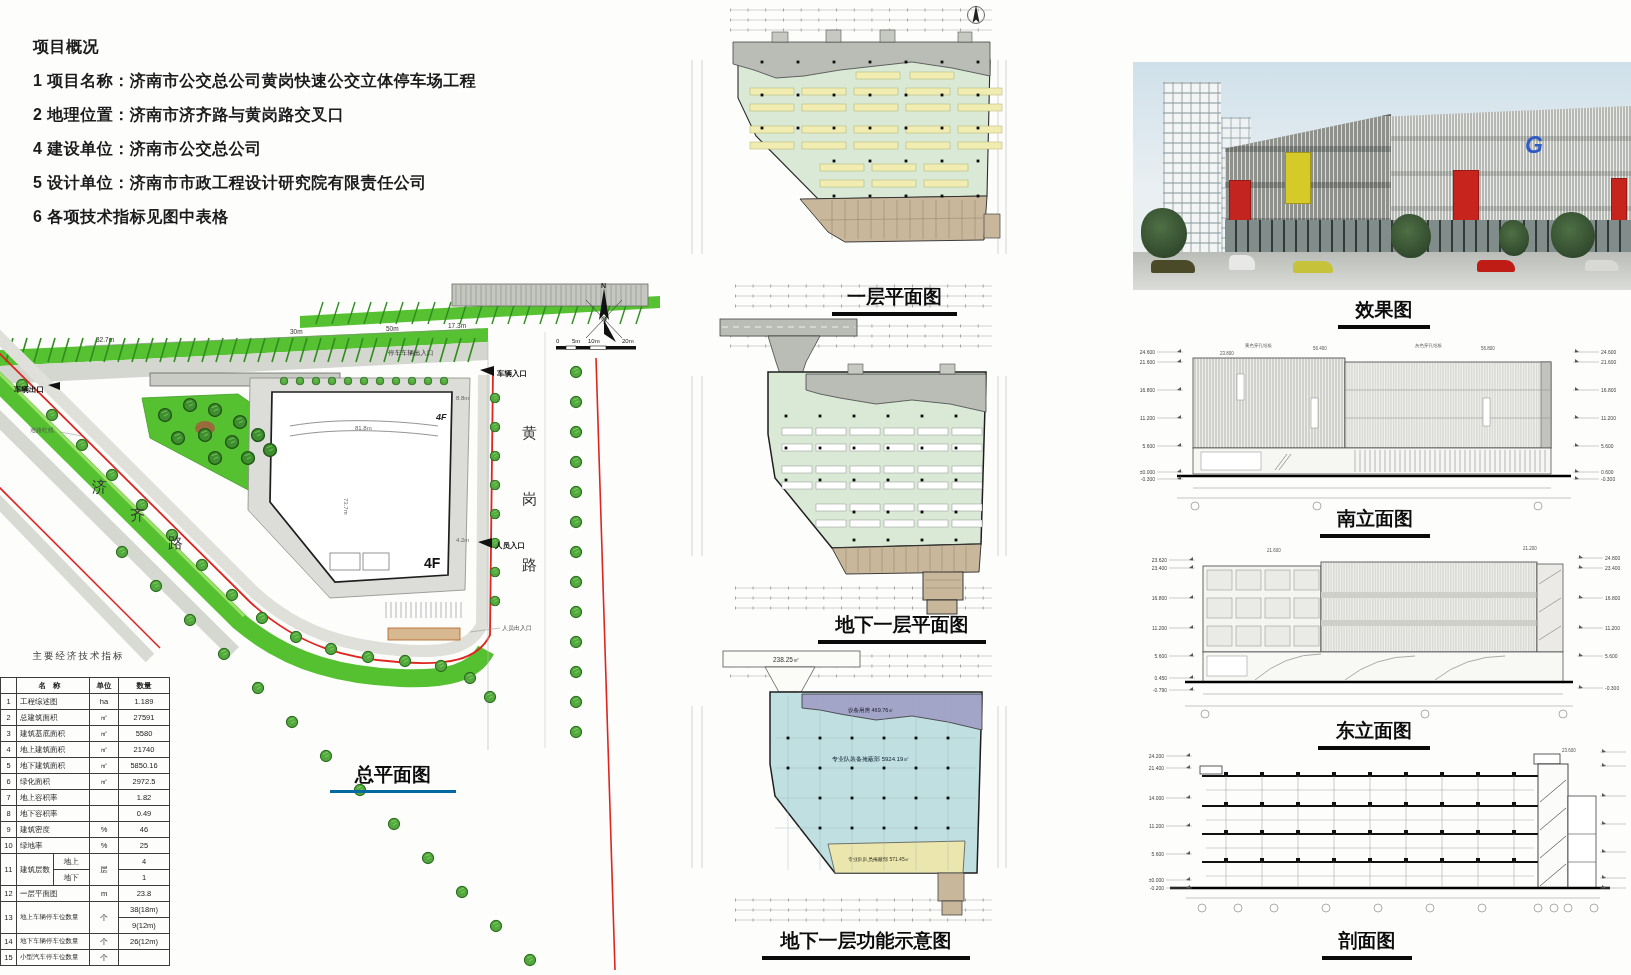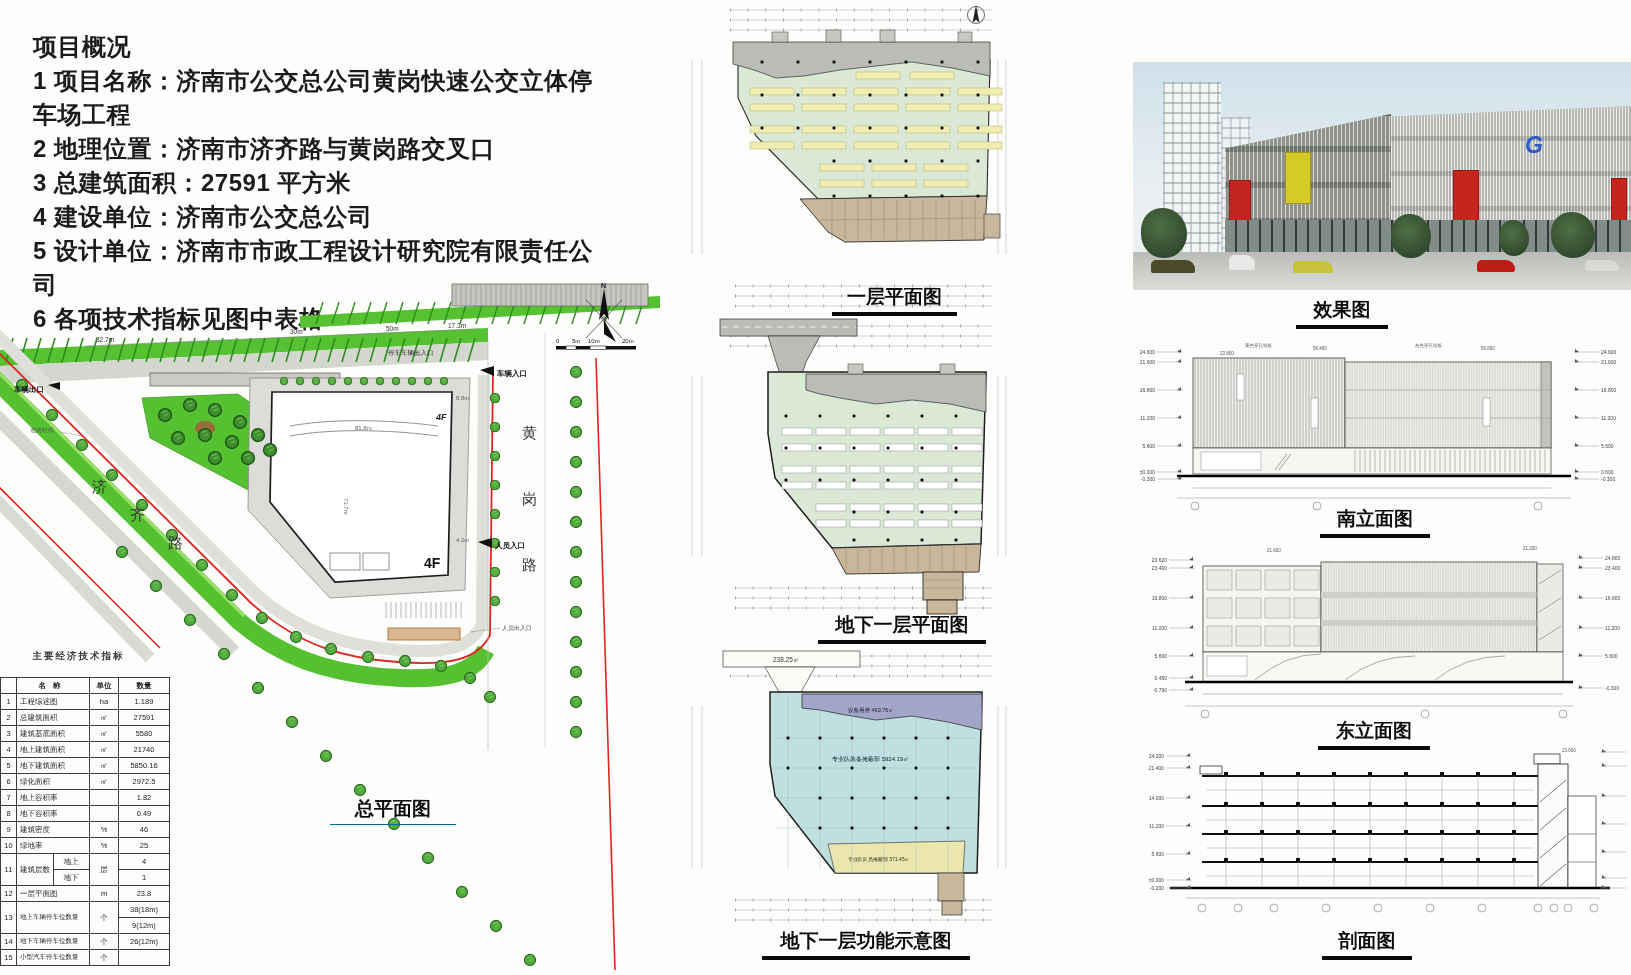--- a/index.html
+++ b/index.html
@@ -1,31 +1,31 @@
 <!DOCTYPE html>
 <html><head>
 <meta charset="utf-8">
 <style>
   html,body{margin:0;padding:0;background:#fff;}
   #canvas{position:relative;width:1631px;height:975px;background:#fdfdfc;overflow:hidden;
           font-family:"Liberation Sans",sans-serif;color:#111;}
   .abs{position:absolute;}
   
-  .overview{left:33px;top:30px;width:560px;font-size:24px;font-weight:700;
+  .overview{left:33px;top:30px;width:560px;font-size:16px;font-weight:700;
             color:#1b1b1b;letter-spacing:0.5px;line-height:34px;}
   
   .main-title{left:252px;top:840px;font-size:63px;font-weight:700;color:#3b3e64;
               letter-spacing:5px;white-space:nowrap;z-index:6;}
   
   .fig-title{font-size:19px;font-weight:700;color:#0c0c0c;text-align:center;
              border-bottom:4px solid #0a0a0a;padding-bottom:2px;z-index:5;white-space:nowrap;}
-  .fig-title.nl{border-bottom:1px solid #0369a1;margin-top:34px;}
+  .fig-title.nl{border-bottom:3px solid #0369a1;}
   
   .eco{left:0px;top:650px;width:157px;z-index:4;}
-  .eco-title{font-size:9.5px;font-weight:700;color:#3a3a3a;text-align:center;
+  .eco-title{font-size:9.5px;font-weight:400;color:#3a3a3a;text-align:center;
              letter-spacing:2px;margin-bottom:14px;}
   table.eco-t{border-collapse:collapse;table-layout:fixed;width:157px;background:transparent;}
   .eco-t th,.eco-t td{border:1px solid #3c3c3c;font-size:7.5px;line-height:1.05;
       padding:0 1px;height:15px;text-align:center;font-weight:400;color:#222;overflow:hidden;}
   .eco-t th{font-weight:700;}
   .eco-t td.nm{text-align:left;padding-left:3px;}
   .eco-t td.sm{font-size:6.5px;}
   
   .render{left:1133px;top:62px;width:498px;height:228px;overflow:hidden;
           background:linear-gradient(180deg,#cfe0ea 0%,#e9eff2 55%,#eef1f0 100%);}
@@ -52,21 +52,20 @@
 </style>
 </head>
 <body>
 
 <div id="canvas">
 
   <div class="abs overview">
     <div>项目概况</div>
     <div>1 项目名称：济南市公交总公司黄岗快速公交立体停车场工程</div>
     <div>2 地理位置：济南市济齐路与黄岗路交叉口</div>
-    <div>3 总建筑面积：27591 平方米</div>
     <div>4 建设单位：济南市公交总公司</div>
     <div>5 设计单位：济南市市政工程设计研究院有限责任公司</div>
     <div>6 各项技术指标见图中表格</div>
   </div>
 
   <svg class="abs" style="left:0;top:280px;" width="662" height="695" viewBox="0 0 662 695">
     <defs>
       <symbol id="tree" viewBox="-7 -7 14 14">
         <circle r="6" fill="#53a83e" stroke="#2c6e1f" stroke-width="1.3"></circle>
         <path d="M-3 -2 L2 -4 M-1 1 L3 -1" stroke="#85d667" stroke-width="1" fill="none"></path>
@@ -790,21 +789,21 @@
     <div class="abs treeblob" style="left:8px;top:146px;width:46px;height:50px;"></div>
     <div class="abs treeblob" style="left:258px;top:152px;width:40px;height:44px;"></div>
     <div class="abs treeblob" style="left:366px;top:158px;width:30px;height:36px;"></div>
     <div class="abs treeblob" style="left:418px;top:150px;width:44px;height:46px;"></div>
     <div class="abs car" style="left:18px;top:198px;width:44px;height:13px;background:#4a4a28;"></div>
     <div class="abs car" style="left:96px;top:193px;width:26px;height:15px;background:#e8e8e6;"></div>
     <div class="abs car" style="left:160px;top:199px;width:40px;height:12px;background:#c6c23a;"></div>
     <div class="abs car" style="left:344px;top:198px;width:38px;height:12px;background:#c01c16;"></div>
     <div class="abs car" style="left:452px;top:198px;width:34px;height:11px;background:#d8d8d4;"></div>
   </div>
-  <div class="abs fig-title" style="left:1296px;top:297px;width:92px;">效果图</div>
+  <div class="abs fig-title" style="left:1338px;top:297px;width:92px;">效果图</div>
 
   <svg id="el-s" class="abs" style="left:1125px;top:336px;" width="506" height="178" viewBox="0 0 506 178">
     <defs>
       <pattern id="vfins" width="3" height="4" patternUnits="userSpaceOnUse">
         <rect width="3" height="4" fill="#ededea"></rect>
           <line x1="1" y1="0" x2="1" y2="4" stroke="#9a9a96" stroke-width="0.7"></line>
       </pattern>
       <pattern id="vfins2" width="2.6" height="4" patternUnits="userSpaceOnUse">
         <rect width="2.6" height="4" fill="#f1f1ee"></rect>
           <line x1="0.8" y1="0" x2="0.8" y2="4" stroke="#a8a8a4" stroke-width="0.55"></line>

